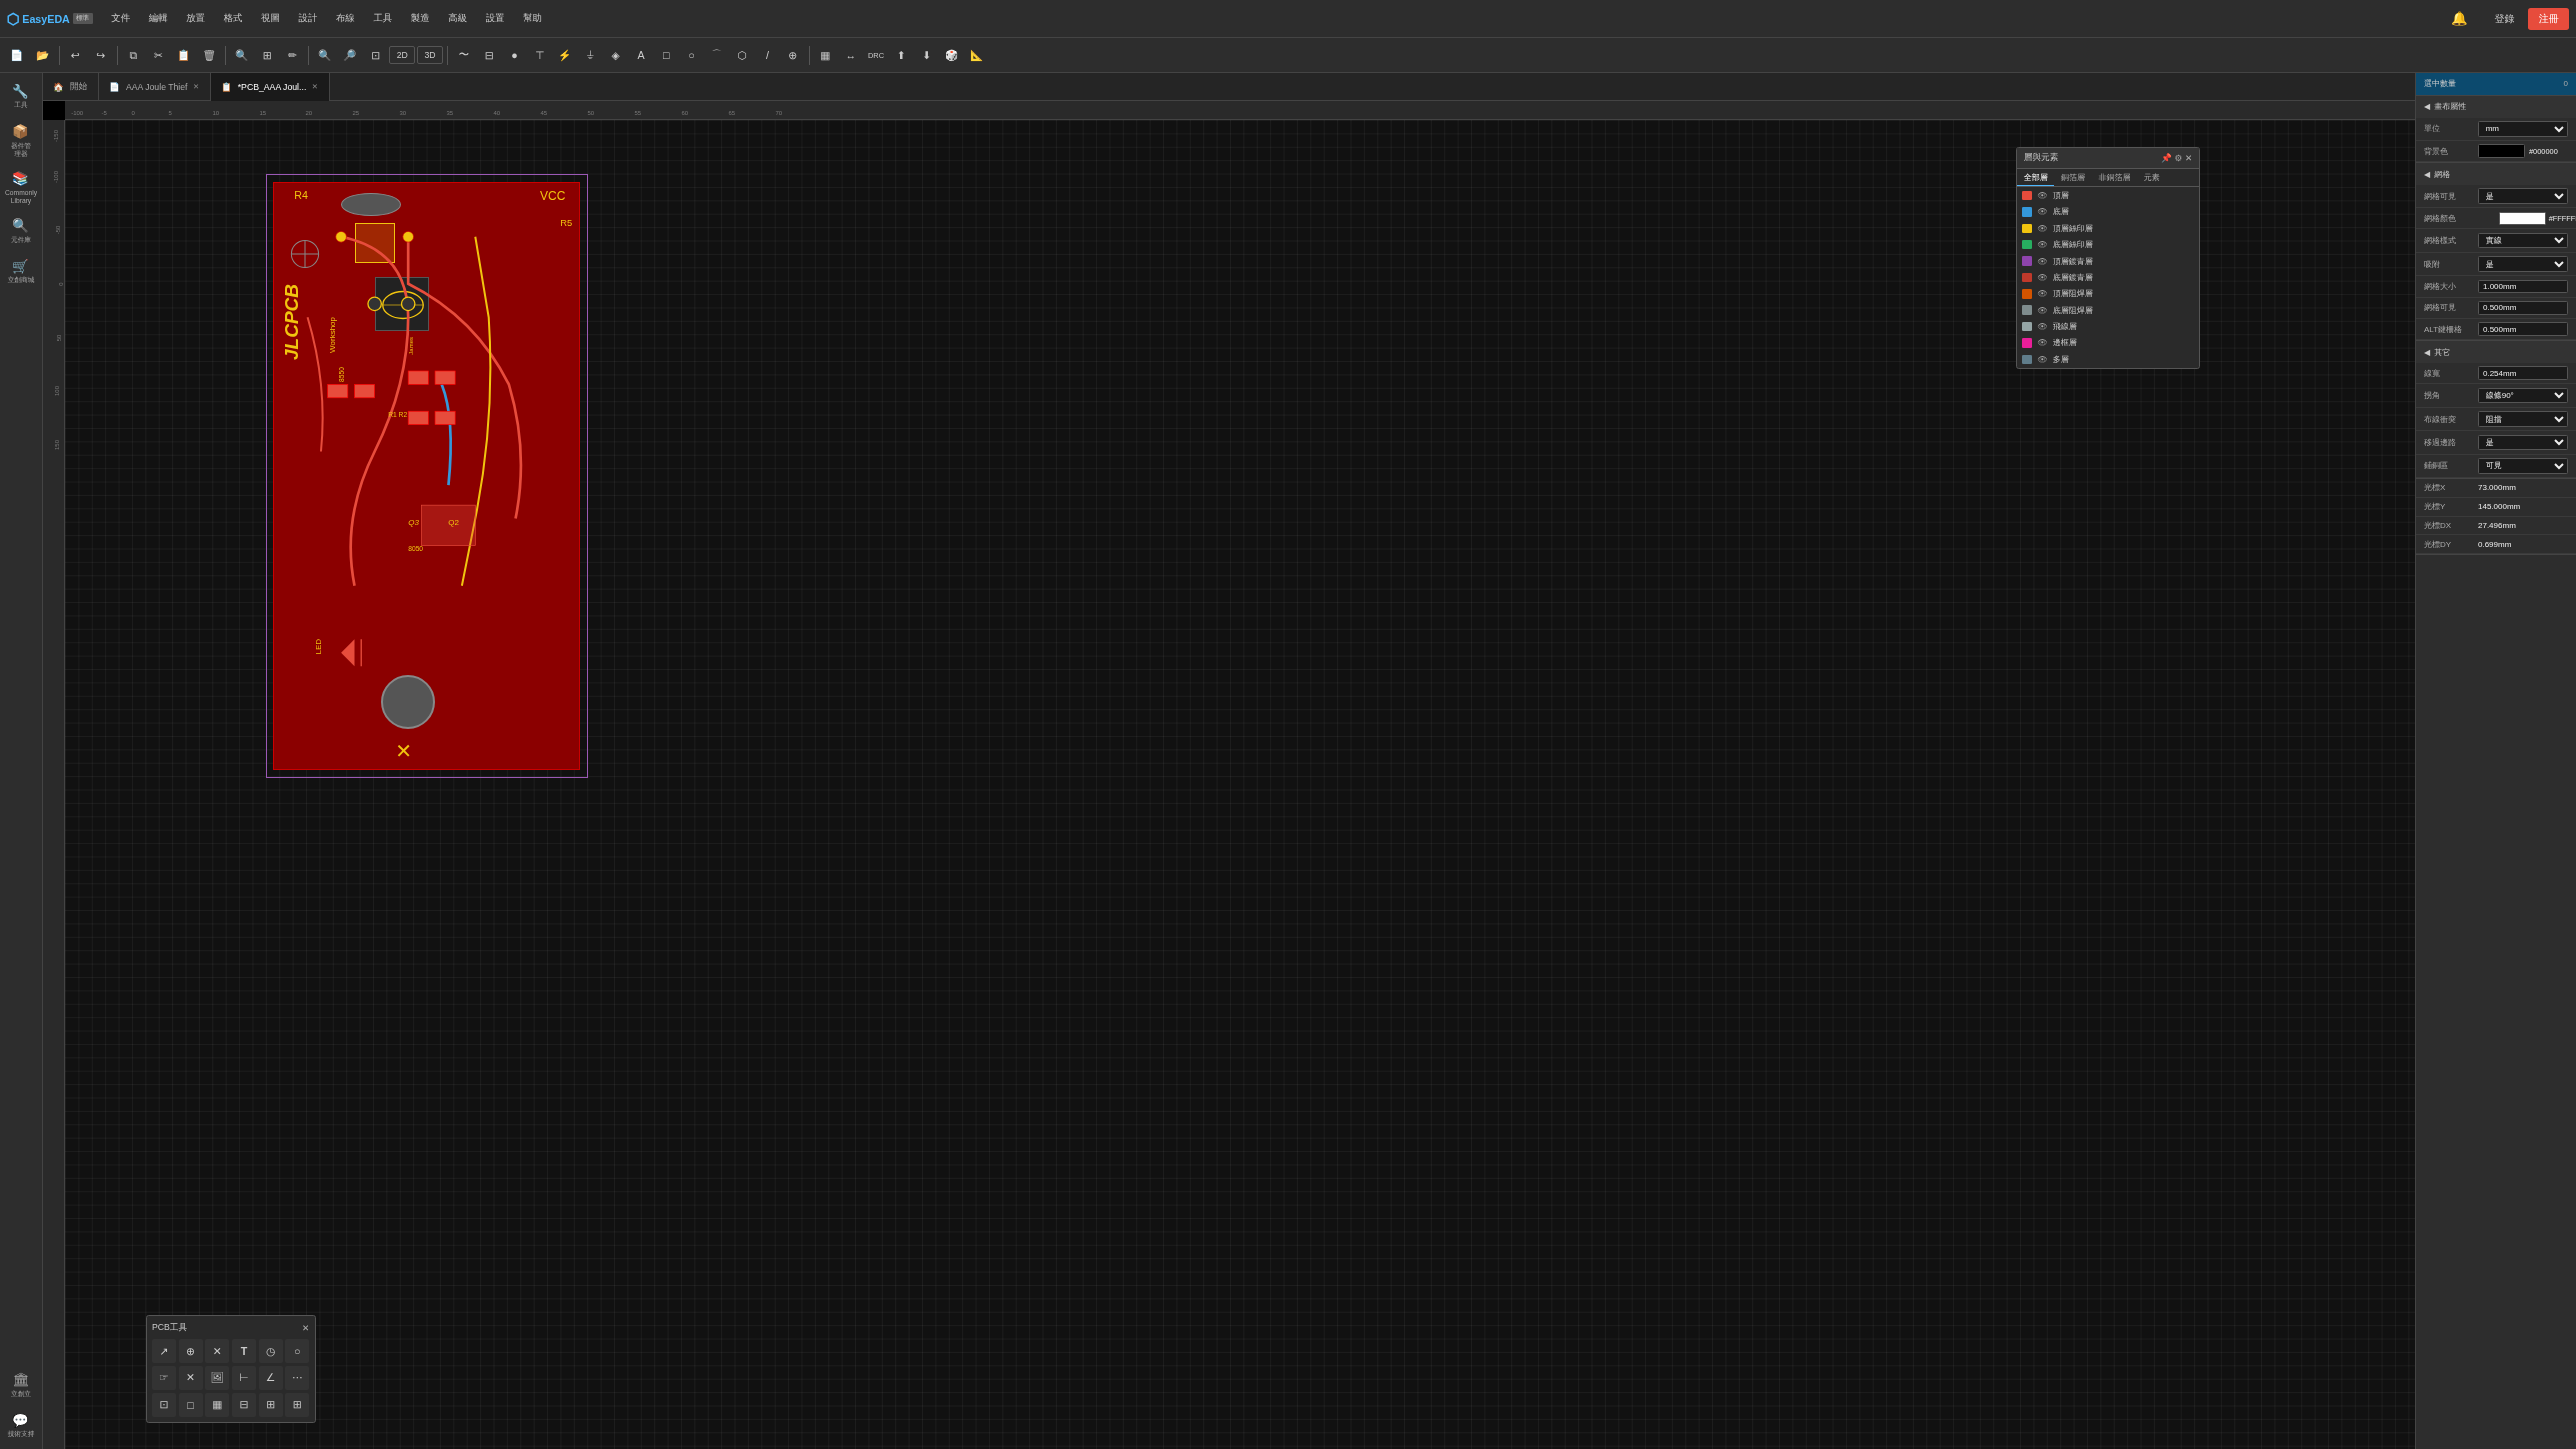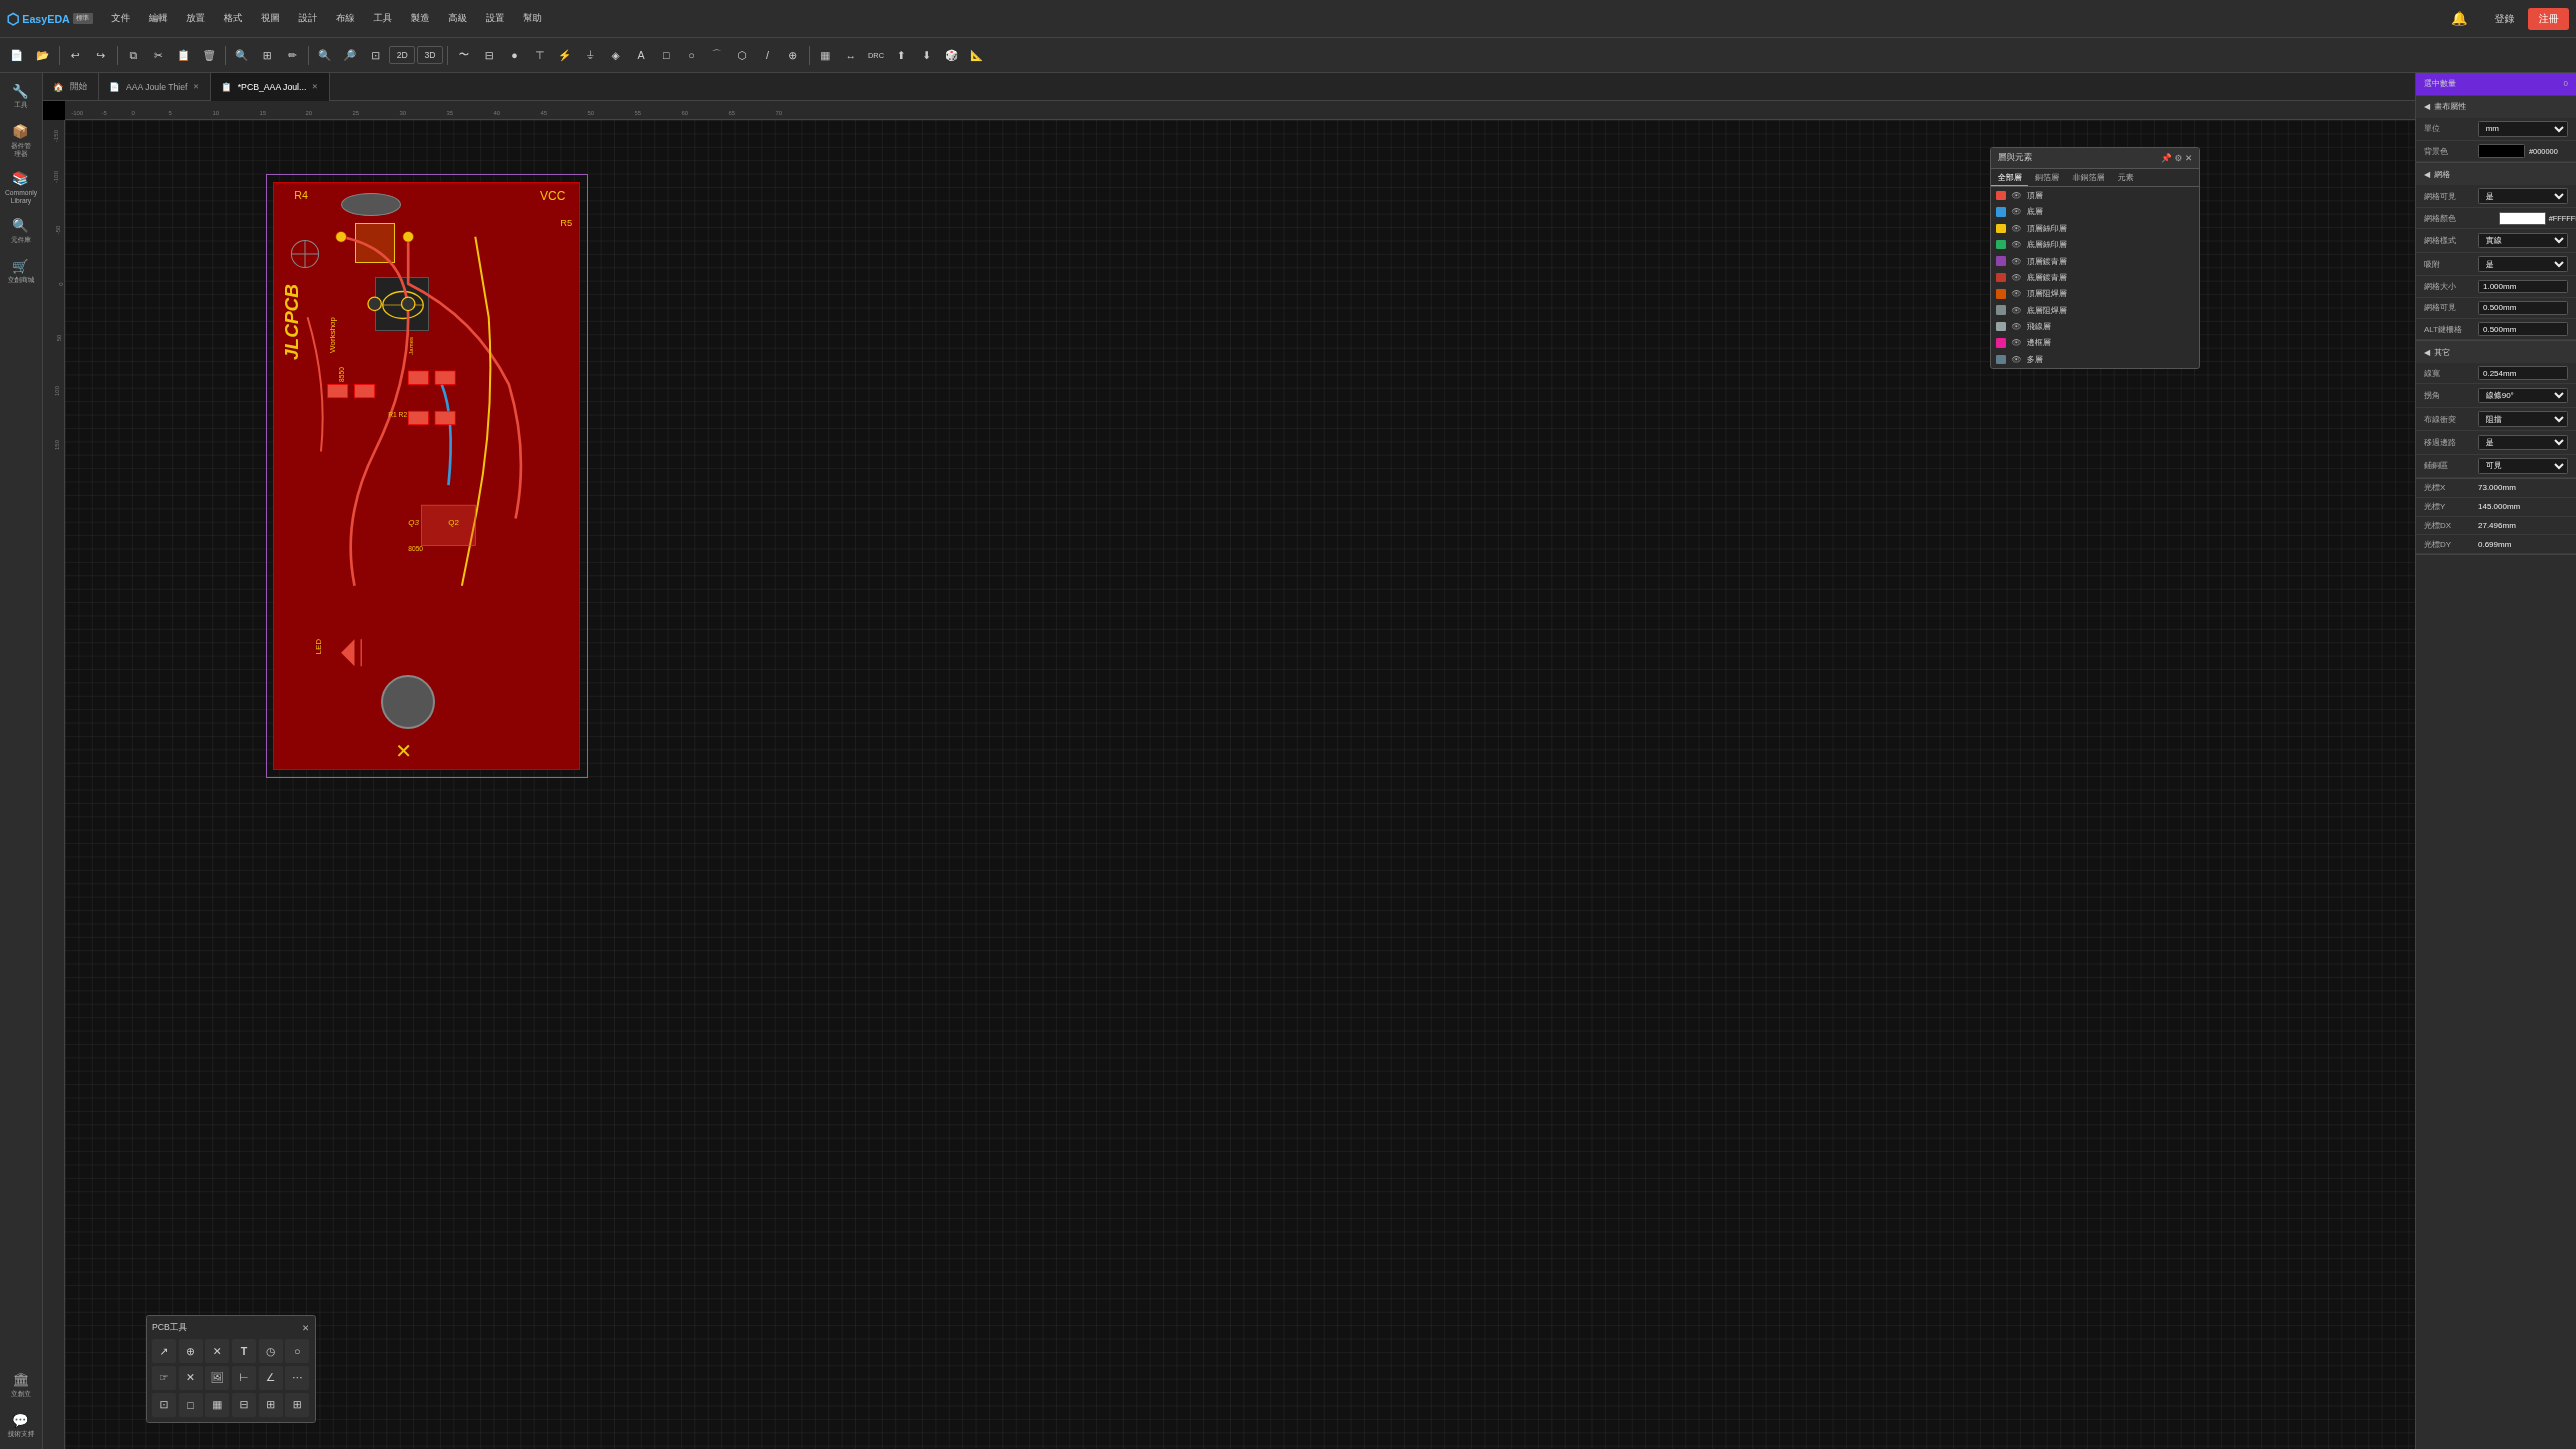--- a/index.html
+++ b/index.html
@@ -37,21 +37,21 @@
     #ruler-left { position: absolute; top: 19px; left: 0; width: 21.5px; bottom: 0; background: #2a2a2a; border-right: 0.7px solid #444; display: flex; flex-direction: column; align-items: flex-end; }
     
     
     #pcb-canvas { position: absolute; top: 19px; left: 21.5px; right: 0; bottom: 0; background: #111; overflow: hidden; }
     #pcb-grid { position: absolute; inset: 0; background-image: 
       linear-gradient(rgba(255,255,255,0.05) 0.7px, transparent 0.7px),
       linear-gradient(90deg, rgba(255,255,255,0.05) 0.7px, transparent 0.7px);
       background-size: 13.4px 13.4px; }
     
     
-    #layers-panel { position: absolute; top: 27px; right: 215px; width: 210px; background: #2a2a2a; border: 0.7px solid #555; border-radius: 2.7px; }
+    #layers-panel { position: absolute; top: 27px; right: 215px; width: 184px; background: #2a2a2a; border: 0.7px solid #555; border-radius: 2.7px; }
     #layers-header { display: flex; align-items: center; justify-content: space-between; padding: 4px 6.7px; background: #333; border-bottom: 0.7px solid #555; font-size: 8.7px; }
     #layers-tabs { display: flex; border-bottom: 0.7px solid #555; }
     .layer-tab { padding: 2.7px 6.7px; cursor: pointer; font-size: 8px; color: #aaa; }
     .layer-tab.active { color: #fff; border-bottom: 1.3px solid #4db8ff; }
     .layer-row { display: flex; align-items: center; padding: 2.7px 5.4px; gap: 5.4px; cursor: pointer; }
     .layer-color { width: 9.4px; height: 9.4px; border-radius: 1.3px; flex-shrink: 0; }
     .layer-eye { color: #aaa; font-size: 8px; }
     .layer-name { font-size: 8px; color: #ccc; }
     
     
@@ -421,21 +421,21 @@
             <div class="pcb-tool-btn">⊞</div>
           </div>
         </div>
       </div>
 
     </div>
   </div>
 
   <div id="right-panel">
 
-    <div style="display:flex; align-items:center; padding:5.4px 8px; border-bottom:0.7px solid #444; background:#6d28d9;">
+    <div style="display:flex; align-items:center; padding:5.4px 8px; border-bottom:0.7px solid #444; background:#0c4a6e;">
       <span>選中數量</span>
       <span class="panel-count">0</span>
     </div>
 
     <div class="panel-section">
       <div class="panel-section-header">
         <span>◀</span>
         <span>畫布屬性</span>
       </div>
       <div class="prop-row">

